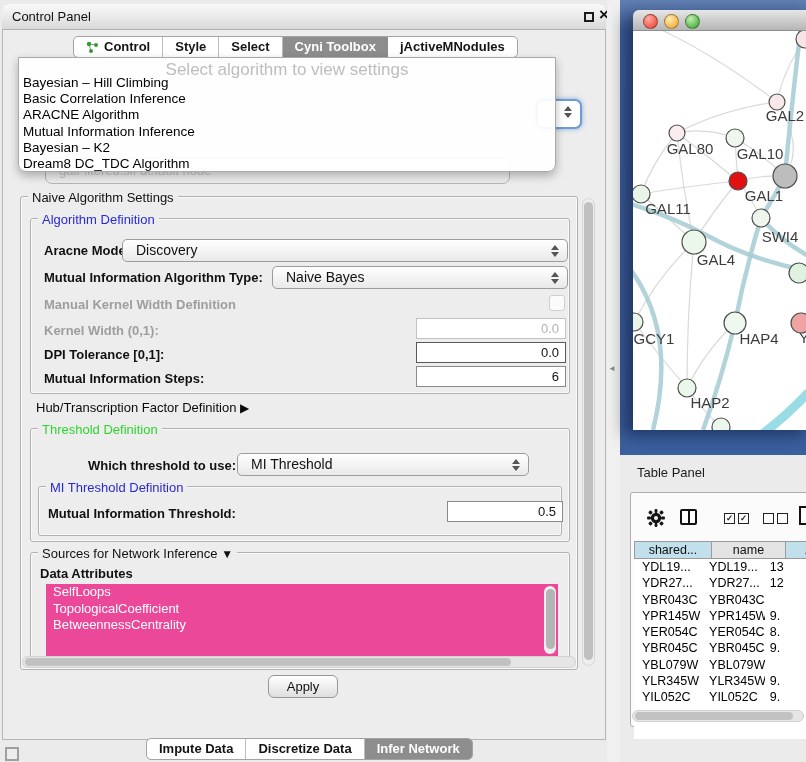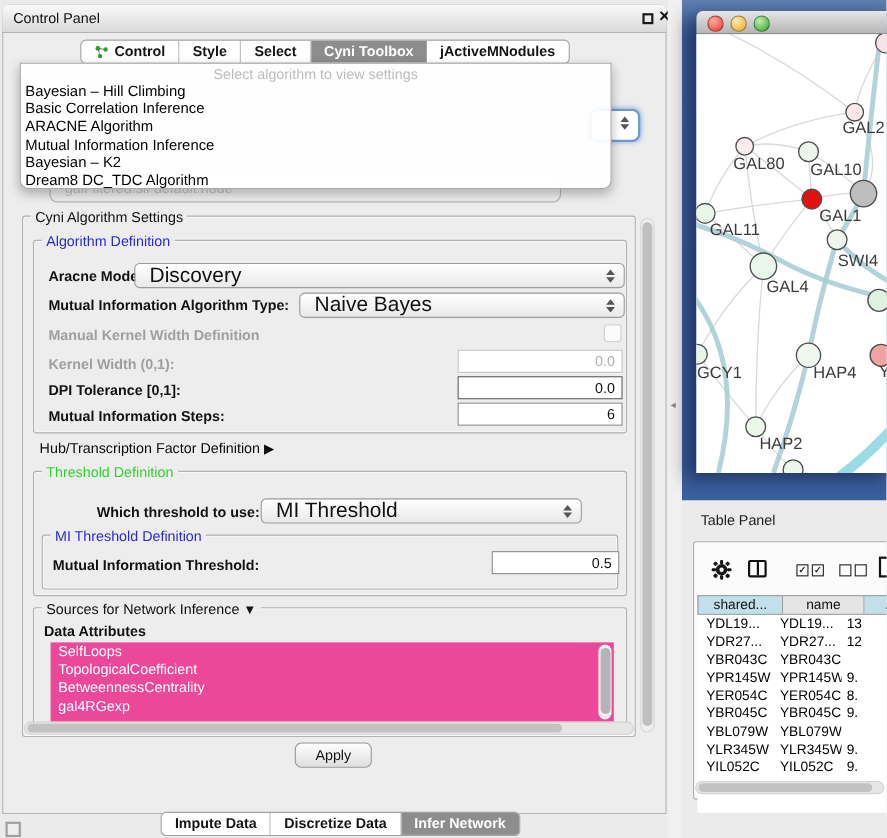--- a/index.html
+++ b/index.html
@@ -26,41 +26,41 @@
     border-right:1px solid #bdbdbd;white-space:nowrap;display:flex;align-items:center;gap:5px;}
   .seg:last-child{border-right:none;}
   .seg.selected{background:#8d8d8d;color:#fff;border-right:none;}
   #top-tabs{left:73px;top:36px;}
   #bottom-tabs{left:146px;top:738px;}
 
   
   #algo-dropdown{left:18px;top:57px;width:538px;height:115px;z-index:50;
     background:rgba(255,255,255,0.93);border:1px solid #a9a9a9;
     border-radius:0 0 8px 8px;box-shadow:0 4px 10px rgba(0,0,0,0.28);}
-  #algo-placeholder{text-align:center;color:#bdbdbd;font-size:13px;padding-top:2px;height:15px;}
+  #algo-placeholder{text-align:center;color:#bdbdbd;font-size:17px;padding-top:2px;height:15px;}
   .algo-item{font-size:13.5px;line-height:16.2px;padding-left:4px;color:#000;}
   .algo-item.bold{font-weight:400;}
 
   
   #ghost-combo{left:45px;top:158px;width:465px;height:26px;z-index:10;
     background:linear-gradient(#fbfbfb,#ececec);border:1px solid #b6b6b6;border-radius:7px;
     font-size:13px;line-height:24px;padding-left:13px;color:#c6c6c6;}
   #ghost-blue-combo{left:536px;top:99px;width:46px;height:30px;z-index:10;background:#fff;
     border:2px solid #6f9bd2;border-radius:7px;box-shadow:0 0 5px rgba(110,155,215,.8);}
 
   
   .group{border:1px solid #b1b1b1;border-radius:3px;
     box-shadow:inset 0 0 0 1px rgba(255,255,255,0.65);}
   .gtitle{position:absolute;background:#ededed;padding:0 4px;font-size:13px;white-space:nowrap;}
   .blue{color:#2a2ad4;} .green{color:#2fd42f;}
   .lbl{position:absolute;font-size:13px;font-weight:700;white-space:nowrap;}
   .lbl.dis{color:#9e9e9e;}
   .combo{position:absolute;height:23px;box-sizing:border-box;
     background:linear-gradient(#ffffff,#e9e9e9);border:1px solid #9c9c9c;border-radius:5px;
-    font-size:19px;line-height:21px;padding-left:13px;}
+    font-size:14px;line-height:21px;padding-left:13px;}
   .stepper{position:absolute;right:8px;top:4px;width:8px;height:14px;}
   .stepper:before,.stepper:after{content:"";position:absolute;left:0;border-left:4px solid transparent;border-right:4px solid transparent;}
   .stepper:before{top:1px;border-bottom:5px solid #555;}
   .stepper:after{bottom:1px;border-top:5px solid #555;}
   .field{position:absolute;height:21px;box-sizing:border-box;background:#fff;
     border:1px solid #8a8a8a;font-size:13px;line-height:19px;text-align:right;padding-right:6px;}
   .field.dis{border-color:#c2c2c2;color:#b2b2b2;}
   .checkbox{position:absolute;width:14px;height:14px;border:1px solid #cfcfcf;background:#fbfbfb;border-radius:3px;}
   .expander{position:absolute;font-size:13px;color:#0a0a0a;white-space:nowrap;}
   .tri{font-size:12px;}
@@ -172,21 +172,21 @@
       <div class="algo-item">Bayesian – Hill Climbing</div>
       <div class="algo-item">Basic Correlation Inference</div>
       <div class="algo-item bold">ARACNE Algorithm</div>
       <div class="algo-item">Mutual Information Inference</div>
       <div class="algo-item">Bayesian – K2</div>
       <div class="algo-item">Dream8 DC_TDC Algorithm</div>
     </div>
 </div>
 
 <div class="abs group" style="left:20px;top:196px;width:558px;height:474px;"></div>
-<div class="gtitle" style="left:28px;top:190px;">Cyni Algorithm Settings</div>
+<div class="gtitle" style="left:28px;top:190px;">Naive Algorithm Settings</div>
 
 <div class="abs group" style="left:30px;top:218px;width:540px;height:176px;"></div>
 <div class="gtitle blue" style="left:38px;top:212px;">Algorithm Definition</div>
 
 <div class="lbl" style="left:44px;top:243px;">Aracne Mode:</div>
 <div class="combo" style="left:122px;top:239px;width:446px;">
   <span>Discovery</span>
   <div class="stepper"></div>
 </div>
 
@@ -230,21 +230,20 @@
 <div class="abs group" style="left:30px;top:552px;width:540px;height:110px;"></div>
 <div class="gtitle" style="left:38px;top:546px;">
   <span>Sources for Network Inference</span>
   <span class="tri">▼</span>
 </div>
 <div class="lbl" style="left:40px;top:566px;">Data Attributes</div>
 <div class="abs" id="attr-list">
     <div class="attr-item">SelfLoops</div>
     <div class="attr-item">TopologicalCoefficient</div>
     <div class="attr-item">BetweennessCentrality</div>
-    <div class="attr-item">gal4RGexp</div>
   </div>
 <div class="abs" id="attr-scroll"></div>
 <div class="abs" id="attr-thumb"></div>
 
 <div class="abs vscroll" style="left:582px;top:198px;height:468px;">
   <div class="vthumb" style="top:3px;height:458px;"></div>
 </div>
 <div class="abs hscroll" style="left:22px;top:656px;width:554px;">
   <div class="hthumb" style="left:2px;width:486px;"></div>
 </div>

